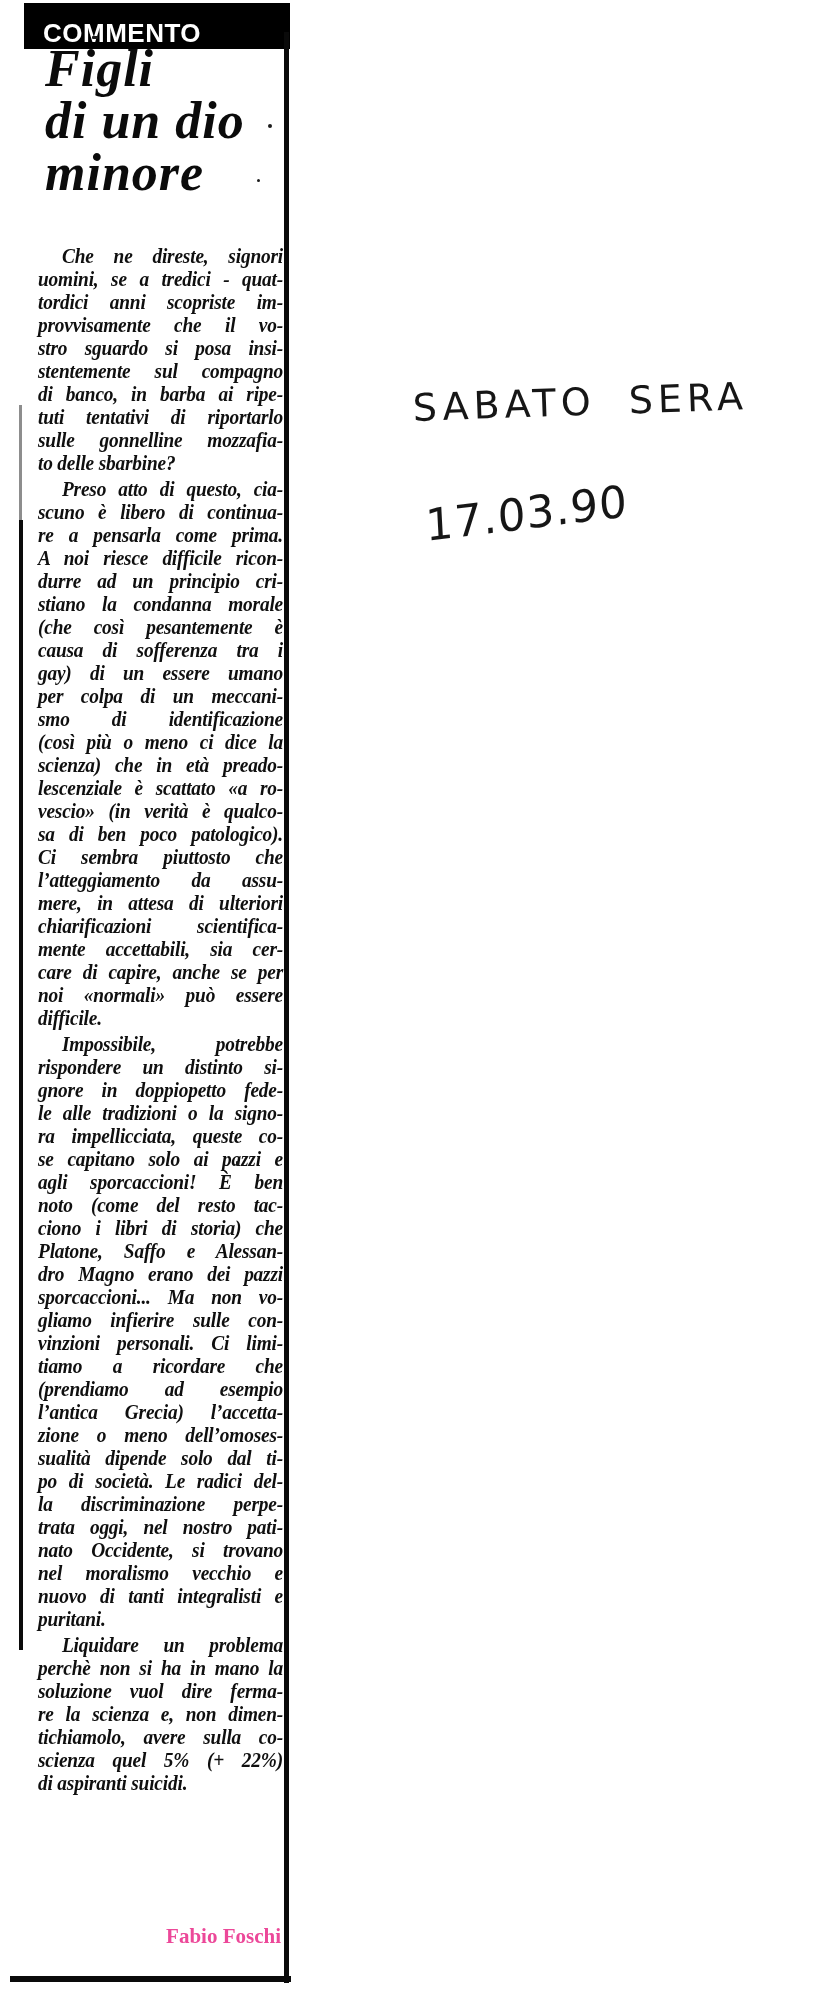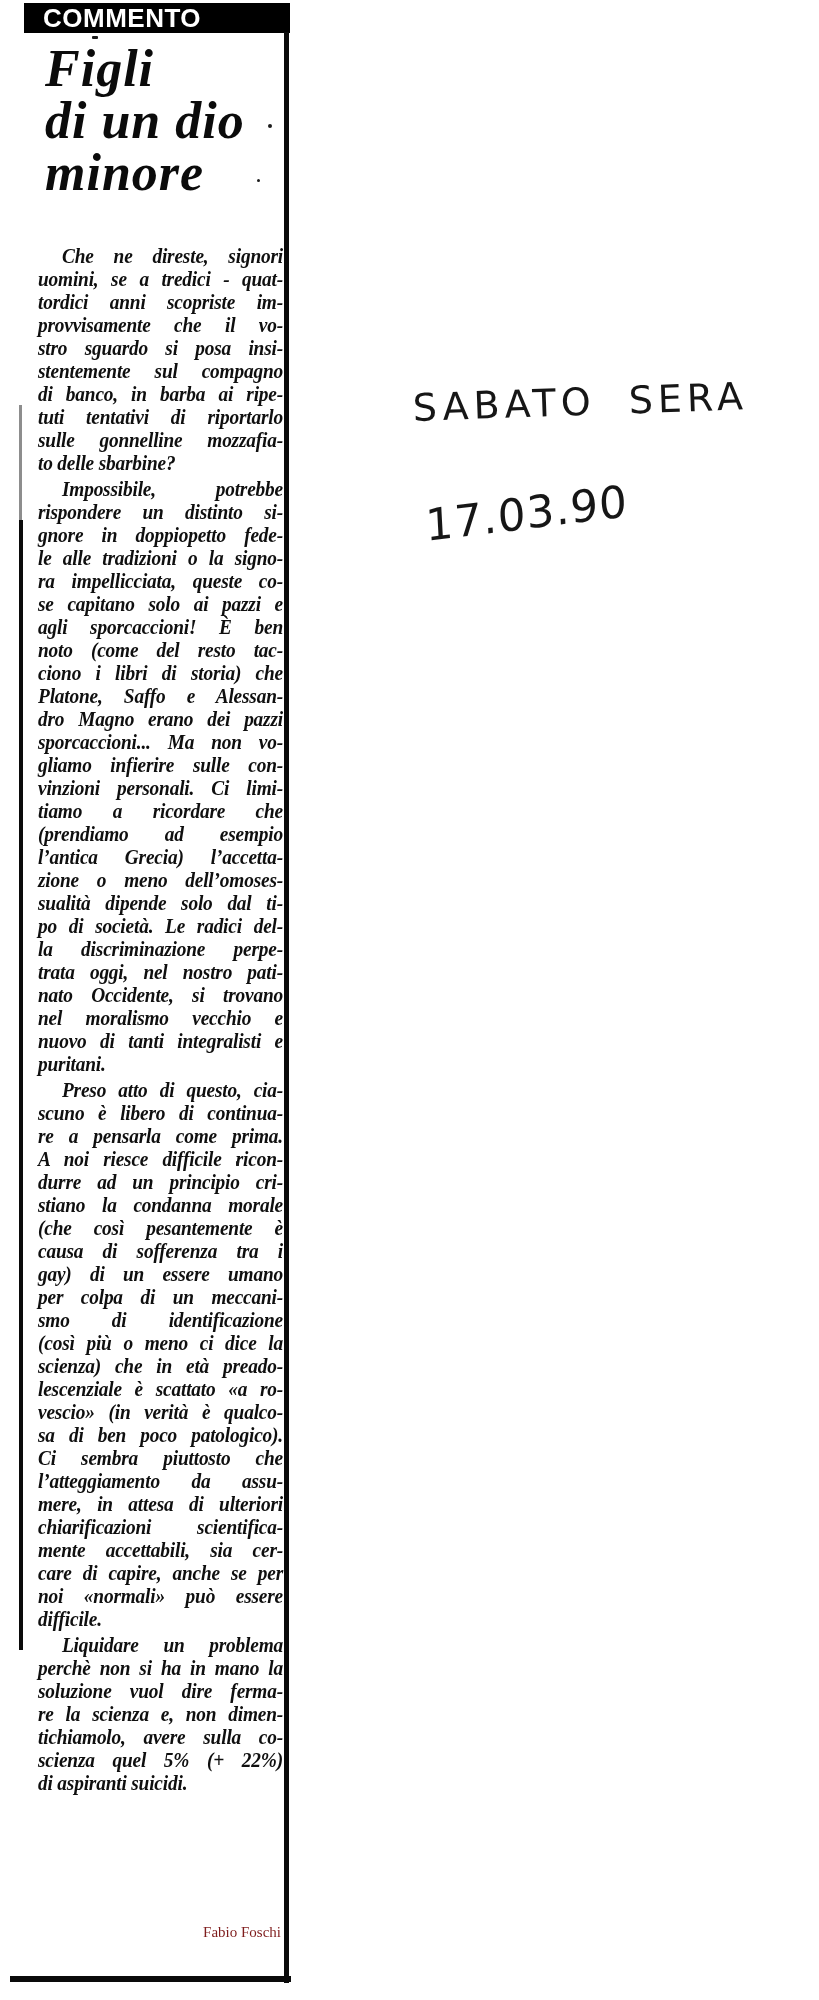--- a/index.html
+++ b/index.html
@@ -2,22 +2,22 @@
 <html><head>
 <meta charset="utf-8">
 <style>
   html,body{margin:0;padding:0;}
   body{
     width:819px;height:2000px;position:relative;background:#ffffff;
     font-family:"Liberation Serif",serif;color:#101010;overflow:hidden;
   }
   
   .kicker{
-    position:absolute;left:24px;top:3px;width:266px;height:30px;
-    background:#000;display:flex;align-items:center;
+    position:absolute;left:24px;top:3px;width:266px;height:46px;
+    background:#000;display:flex;align-items:flex-end;
   }
   .kicker span{
     font-family:"Liberation Sans",sans-serif;font-weight:bold;
     font-size:26px;color:#fff;padding-left:19px;letter-spacing:.5px;
     transform:scaleY(.96);transform-origin:0 50%;white-space:nowrap;
   }
   
   .headline{position:absolute;left:33px;top:42px;width:260px;margin-left:12px;}
   .headline .tline{
     font-size:52px;line-height:52px;font-weight:bold;font-style:italic;
@@ -32,21 +32,21 @@
     white-space:nowrap;width:266px;
     text-align:justify;text-align-last:justify;
     transform:scaleX(.921);transform-origin:0 0;
     letter-spacing:-0.2px;color:#0f0f0f;
   }
   .para .line.first{text-indent:26px;}
   .para .line.last{text-align-last:left;}
   
   .byline{
     position:absolute;left:35px;top:1924px;width:246px;text-align:right;
-    font-size:15px;font-weight:normal;font-style:normal;color:#7f1d1d;
+    font-size:21px;font-weight:bold;font-style:normal;color:#ec4899;
     white-space:nowrap;
   }
   
   .rule{position:absolute;background:#0a0a0a;}
   .rule-right{left:284px;top:32px;width:5px;height:1951px;}
   .rule-bottom{left:10px;top:1976px;width:281px;height:6px;}
   .rule-left-grey{left:19px;top:405px;width:3px;height:115px;background:#8d8d8d;}
   .rule-left-black{left:19px;top:520px;width:4px;height:1130px;}
   
   .speck{position:absolute;background:#1c1c1c;border-radius:50%;}
@@ -88,20 +88,46 @@
       <div class="line">tordici anni scopriste im-</div>
       <div class="line">provvisamente che il vo-</div>
       <div class="line">stro sguardo si posa insi-</div>
       <div class="line">stentemente sul compagno</div>
       <div class="line">di banco, in barba ai ripe-</div>
       <div class="line">tuti tentativi di riportarlo</div>
       <div class="line">sulle gonnelline mozzafia-</div>
       <div class="line last">to delle sbarbine?</div>
     </div>
     <div class="para">
+      <div class="line first">Preso atto di questo, cia-</div>
+      <div class="line">scuno è libero di continua-</div>
+      <div class="line">re a pensarla come prima.</div>
+      <div class="line">A noi riesce difficile ricon-</div>
+      <div class="line">durre ad un principio cri-</div>
+      <div class="line">stiano la condanna morale</div>
+      <div class="line">(che così pesantemente è</div>
+      <div class="line">causa di sofferenza tra i</div>
+      <div class="line">gay) di un essere umano</div>
+      <div class="line">per colpa di un meccani-</div>
+      <div class="line">smo di identificazione</div>
+      <div class="line">(così più o meno ci dice la</div>
+      <div class="line">scienza) che in età preado-</div>
+      <div class="line">lescenziale è scattato «a ro-</div>
+      <div class="line">vescio» (in verità è qualco-</div>
+      <div class="line">sa di ben poco patologico).</div>
+      <div class="line">Ci sembra piuttosto che</div>
+      <div class="line">l’atteggiamento da assu-</div>
+      <div class="line">mere, in attesa di ulteriori</div>
+      <div class="line">chiarificazioni scientifica-</div>
+      <div class="line">mente accettabili, sia cer-</div>
+      <div class="line">care di capire, anche se per</div>
+      <div class="line">noi «normali» può essere</div>
+      <div class="line last">difficile.</div>
+    </div>
+    <div class="para">
       <div class="line first">Impossibile, potrebbe</div>
       <div class="line">rispondere un distinto si-</div>
       <div class="line">gnore in doppiopetto fede-</div>
       <div class="line">le alle tradizioni o la signo-</div>
       <div class="line">ra impellicciata, queste co-</div>
       <div class="line">se capitano solo ai pazzi e</div>
       <div class="line">agli sporcaccioni! È ben</div>
       <div class="line">noto (come del resto tac-</div>
       <div class="line">ciono i libri di storia) che</div>
       <div class="line">Platone, Saffo e Alessan-</div>
@@ -116,46 +142,20 @@
       <div class="line">sualità dipende solo dal ti-</div>
       <div class="line">po di società. Le radici del-</div>
       <div class="line">la discriminazione perpe-</div>
       <div class="line">trata oggi, nel nostro pati-</div>
       <div class="line">nato Occidente, si trovano</div>
       <div class="line">nel moralismo vecchio e</div>
       <div class="line">nuovo di tanti integralisti e</div>
       <div class="line last">puritani.</div>
     </div>
     <div class="para">
-      <div class="line first">Preso atto di questo, cia-</div>
-      <div class="line">scuno è libero di continua-</div>
-      <div class="line">re a pensarla come prima.</div>
-      <div class="line">A noi riesce difficile ricon-</div>
-      <div class="line">durre ad un principio cri-</div>
-      <div class="line">stiano la condanna morale</div>
-      <div class="line">(che così pesantemente è</div>
-      <div class="line">causa di sofferenza tra i</div>
-      <div class="line">gay) di un essere umano</div>
-      <div class="line">per colpa di un meccani-</div>
-      <div class="line">smo di identificazione</div>
-      <div class="line">(così più o meno ci dice la</div>
-      <div class="line">scienza) che in età preado-</div>
-      <div class="line">lescenziale è scattato «a ro-</div>
-      <div class="line">vescio» (in verità è qualco-</div>
-      <div class="line">sa di ben poco patologico).</div>
-      <div class="line">Ci sembra piuttosto che</div>
-      <div class="line">l’atteggiamento da assu-</div>
-      <div class="line">mere, in attesa di ulteriori</div>
-      <div class="line">chiarificazioni scientifica-</div>
-      <div class="line">mente accettabili, sia cer-</div>
-      <div class="line">care di capire, anche se per</div>
-      <div class="line">noi «normali» può essere</div>
-      <div class="line last">difficile.</div>
-    </div>
-    <div class="para">
       <div class="line first">Liquidare un problema</div>
       <div class="line">perchè non si ha in mano la</div>
       <div class="line">soluzione vuol dire ferma-</div>
       <div class="line">re la scienza e, non dimen-</div>
       <div class="line">tichiamolo, avere sulla co-</div>
       <div class="line">scienza quel 5% (+ 22%)</div>
       <div class="line last">di aspiranti suicidi.</div>
     </div>
   </div>
 

